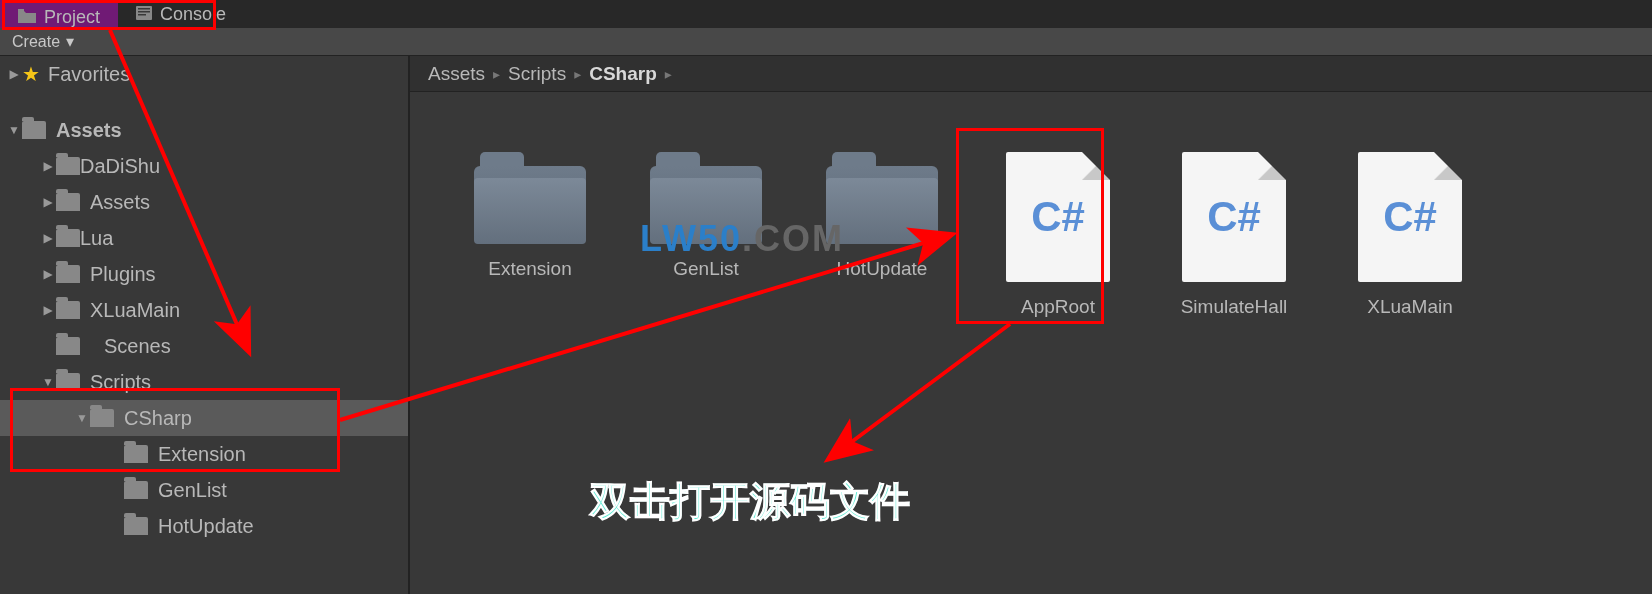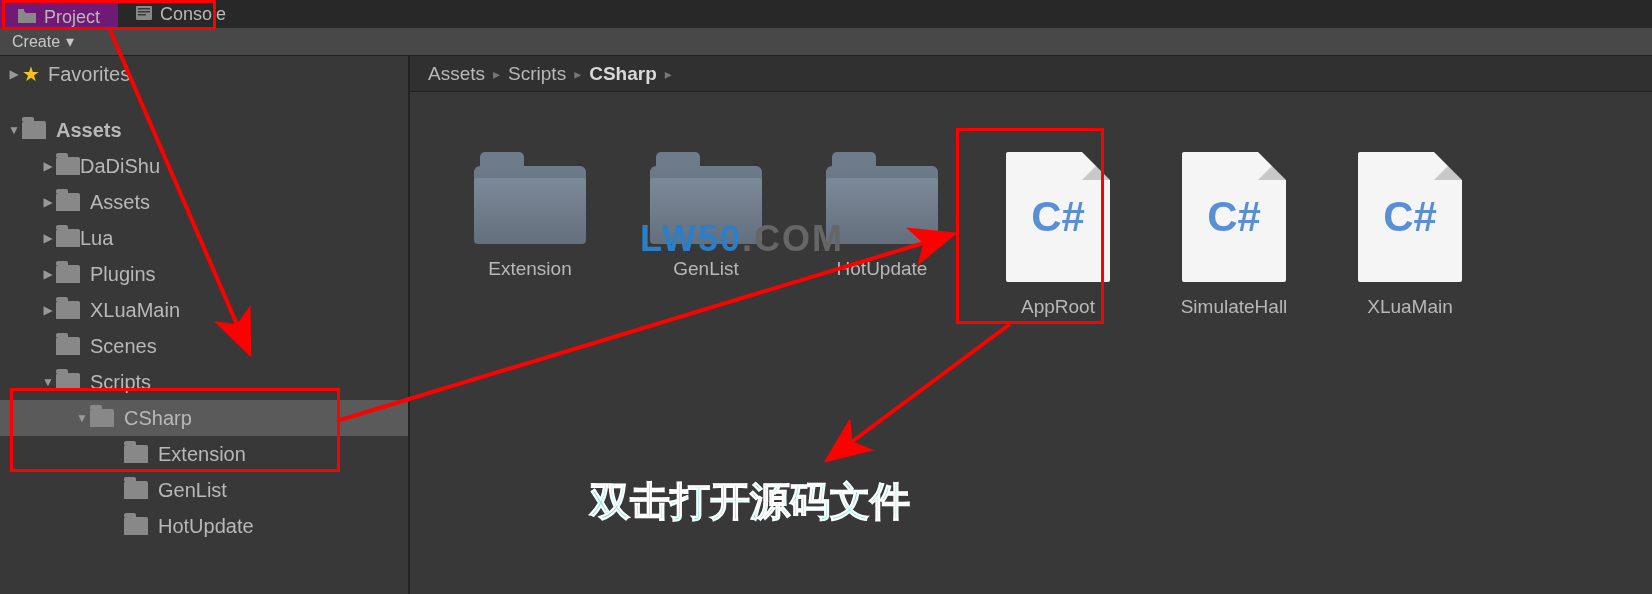--- a/index.html
+++ b/index.html
@@ -124,21 +124,21 @@
         <span class="folder-icon"></span>
         <span style="margin-left:10px">Plugins</span>
       </div>
       <div class="tree-item" style="padding-left:40px">
         <span class="expand">▶</span>
         <span class="folder-icon"></span>
         <span style="margin-left:10px">XLuaMain</span>
       </div>
       <div class="tree-item" style="padding-left:56px">
         <span class="folder-icon"></span>
-        <span style="margin-left:10px">Scenes</span>
+        <span style="margin-left:24px">Scenes</span>
       </div>
       <div class="tree-item" style="padding-left:40px">
         <span class="expand">▼</span>
         <span class="folder-icon"></span>
         <span style="margin-left:10px">Scripts</span>
       </div>
       <div class="tree-item selected" style="padding-left:74px">
         <span class="expand">▼</span>
         <span class="folder-icon"></span>
         <span style="margin-left:10px">CSharp</span>

